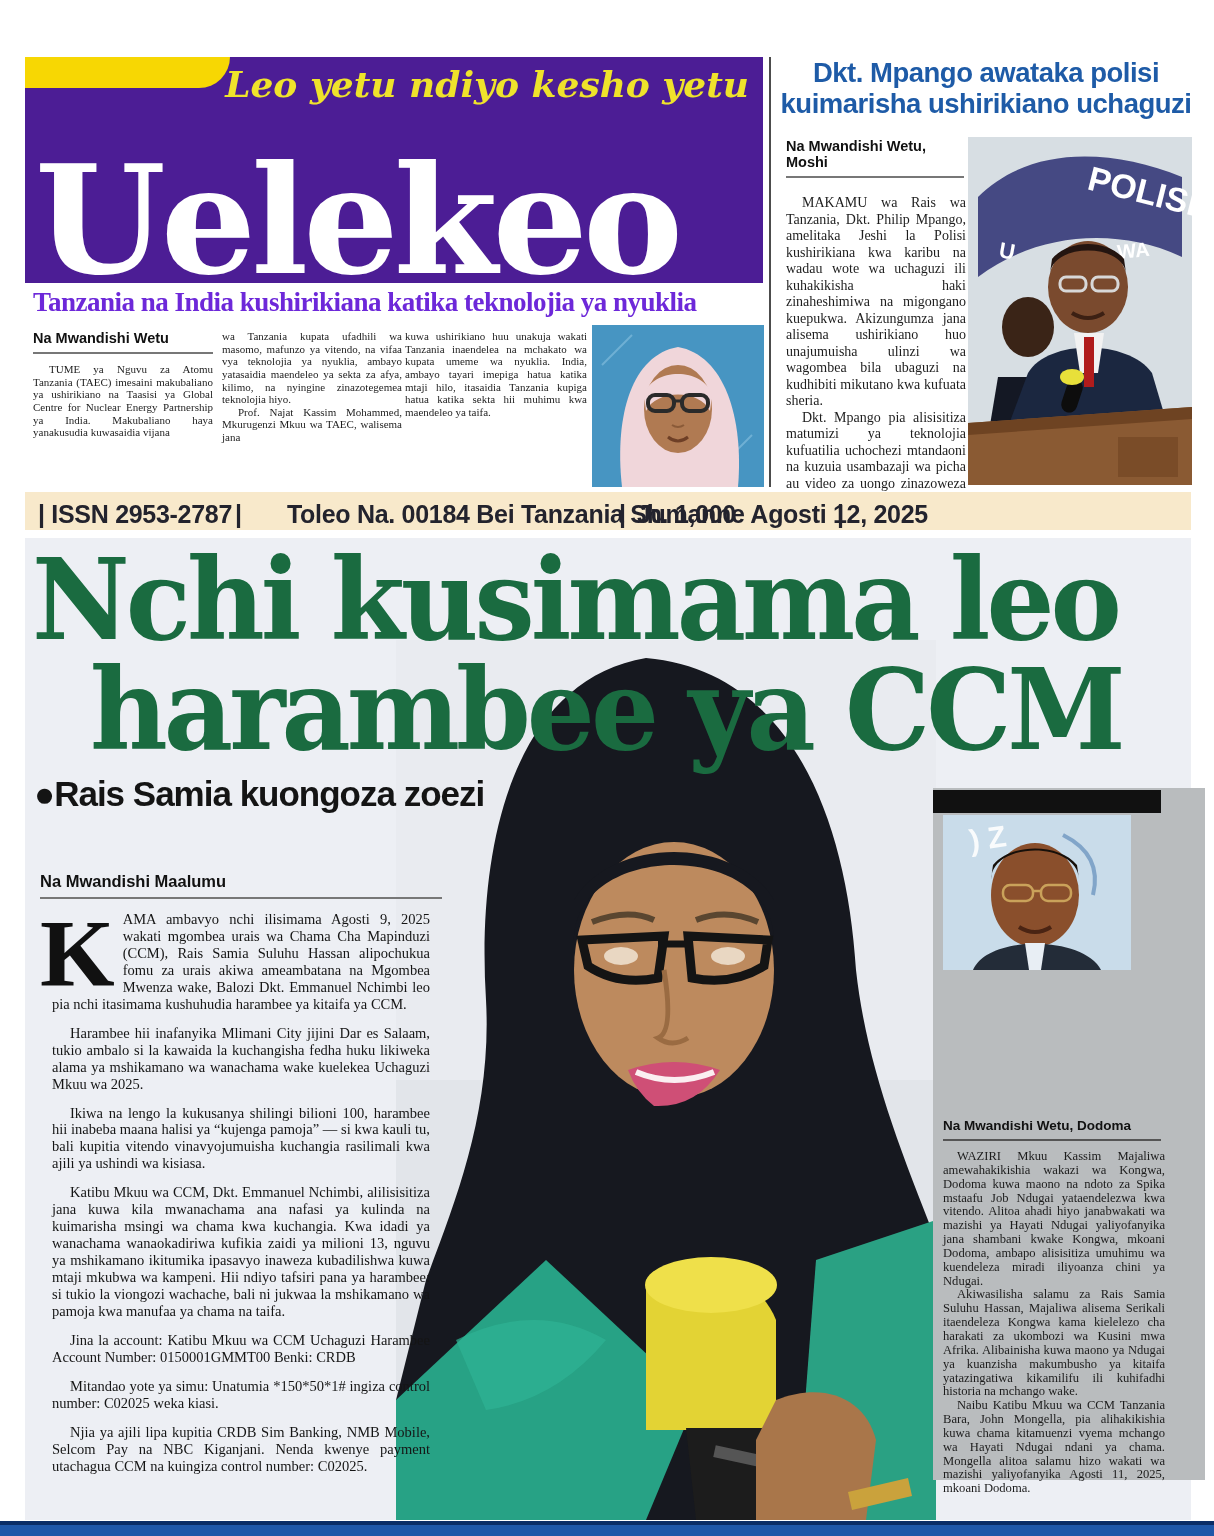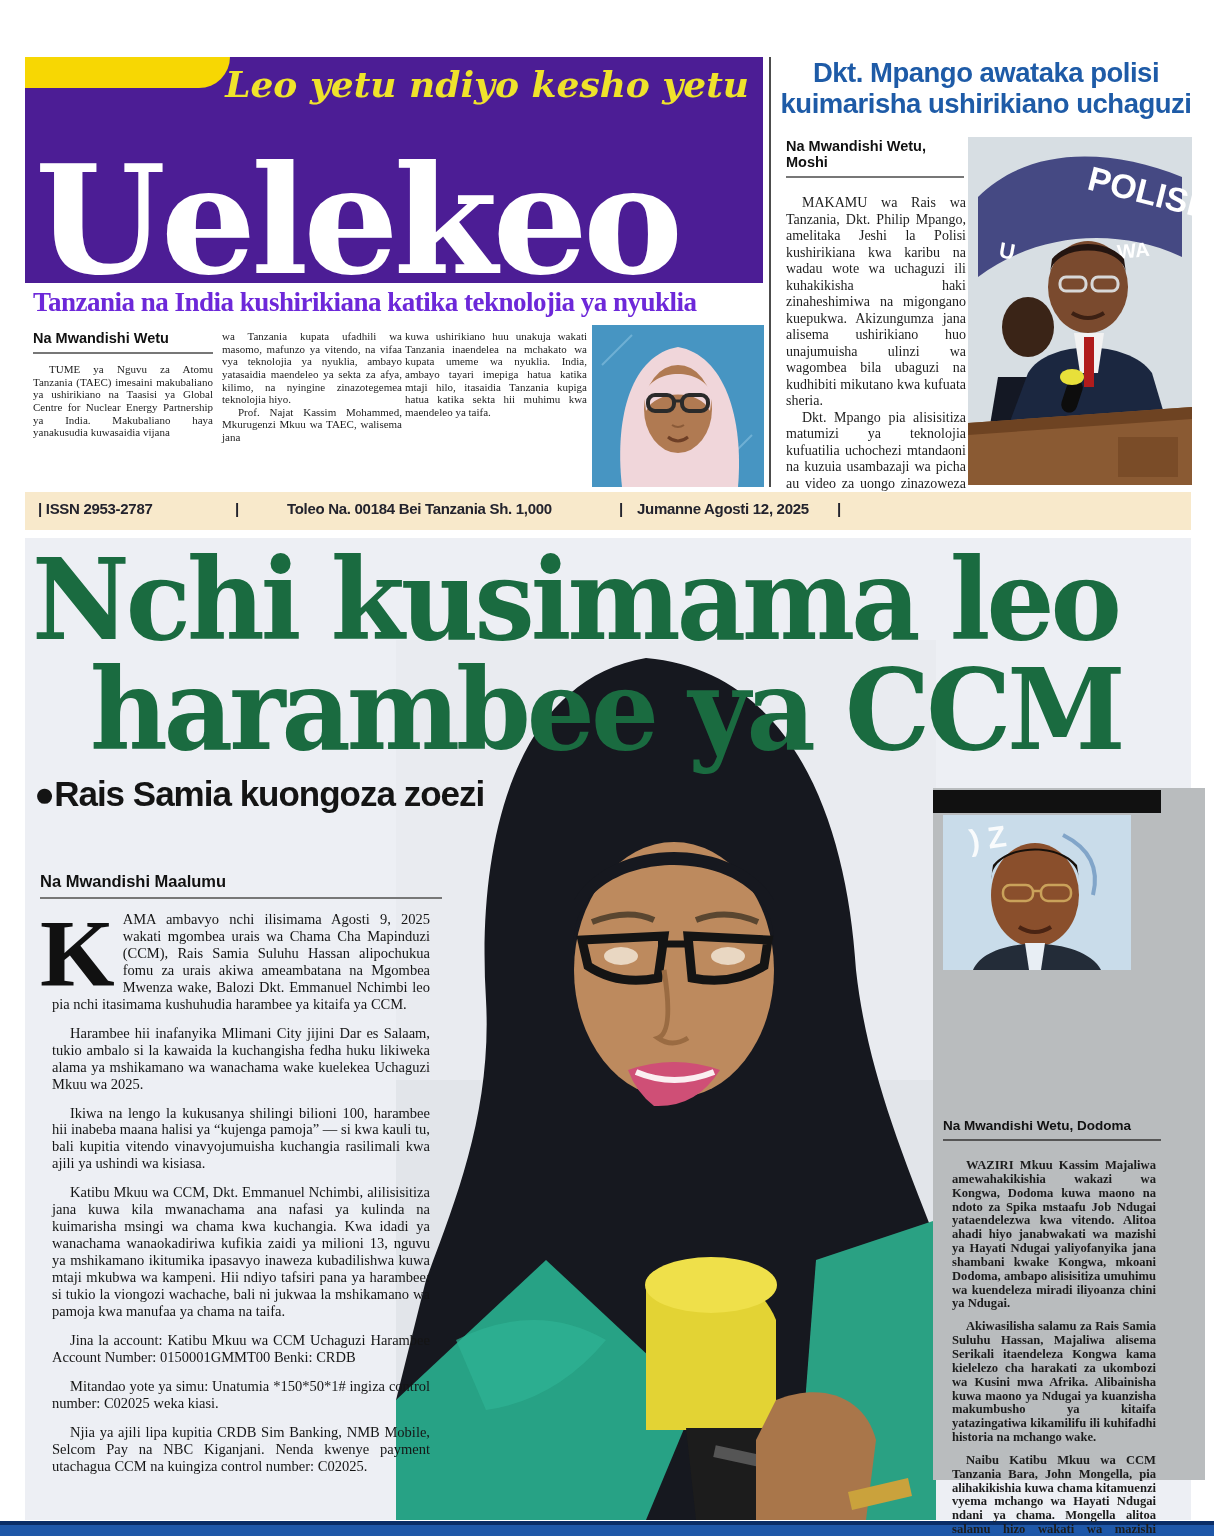--- a/index.html
+++ b/index.html
@@ -33,21 +33,21 @@
   
   .tr-head{left:778px;top:58px;width:416px;text-align:center;font-family:"Liberation Sans",sans-serif;
            font-weight:800;font-size:27.5px;line-height:1.12;color:#1e5ba7;letter-spacing:-0.5px;}
   .tr-byline{left:786px;top:138px;width:178px;}
   .tr-body{left:786px;top:195px;width:180px;font-size:14px;line-height:1.18;}
   .tr-body p{margin:0;}
   .tr-body p.ind{text-indent:16px;}
 
   
   .infobar{left:25px;top:492px;width:1166px;height:38px;background:#f8e9cb;
-           font-family:"Liberation Sans",sans-serif;font-weight:700;font-size:15px;color:#23232d;}
+           font-family:"Liberation Sans",sans-serif;font-weight:700;font-size:25px;color:#23232d;}
   .infobar span{position:absolute;top:8px;white-space:nowrap;letter-spacing:-0.3px;}
 
   
   .lead-bg{left:25px;top:538px;width:1166px;height:982px;background:#edeff4;}
   .lead-head{left:32px;top:546px;width:1160px;z-index:3;font-family:"DejaVu Serif",serif;
              font-weight:bold;color:#1a6b40;font-size:107px;line-height:0.97;letter-spacing:-4px;
              transform:scaleY(1.05);transform-origin:top left;}
   .lead-head .l2{padding-left:58px;display:block;}
   .kicker{left:34px;top:774px;z-index:3;font-family:"Liberation Sans",sans-serif;font-weight:800;
           font-size:35px;color:#141414;letter-spacing:-1px;}
@@ -60,21 +60,21 @@
            line-height:0.78;padding:6px 8px 0 0;color:#111;}
 
   
   .sb-panel{left:933px;top:788px;width:272px;height:692px;background:#b9bcbe;z-index:2;}
   .sb-blackbar{left:0px;top:2px;width:228px;height:23px;background:#111;}
   .sb-photo{left:10px;top:27px;width:188px;height:155px;}
   .sb-head{left:6px;top:190px;width:250px;text-align:center;font-family:"Liberation Sans",sans-serif;
            font-weight:800;font-size:31px;line-height:1.06;color:#101010;letter-spacing:-1px;}
   .sb-byline{left:10px;top:330px;width:218px;border-bottom-color:#555;font-size:13.5px;}
   .sb-body{left:10px;top:362px;width:222px;font-size:12.6px;line-height:1.1;color:#1c1c1c;text-align:justify;}
-  .sb-body p{margin:9px;font-weight:bold;}
+  .sb-body p{margin:0;}
   .sb-body p.ind{text-indent:14px;}
 
   
   .photo{overflow:hidden;}
   .taec-photo{left:592px;top:325px;width:172px;height:162px;}
   .mpango-photo{left:968px;top:137px;width:224px;height:348px;}
   .samia-photo{left:396px;top:640px;width:540px;height:880px;z-index:1;}
 
   
   .bottom-bar{left:0;top:1521px;width:1214px;height:15px;background:#1e57a8;border-top:4px solid #0a2d66;}

